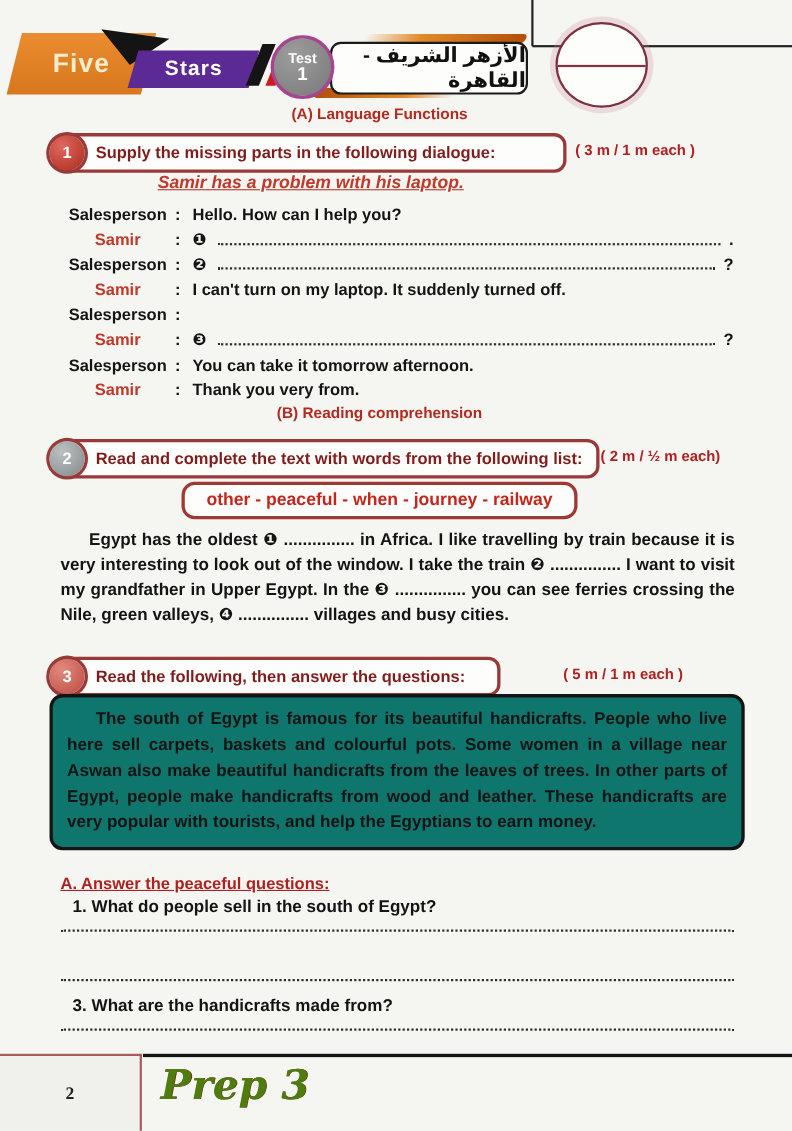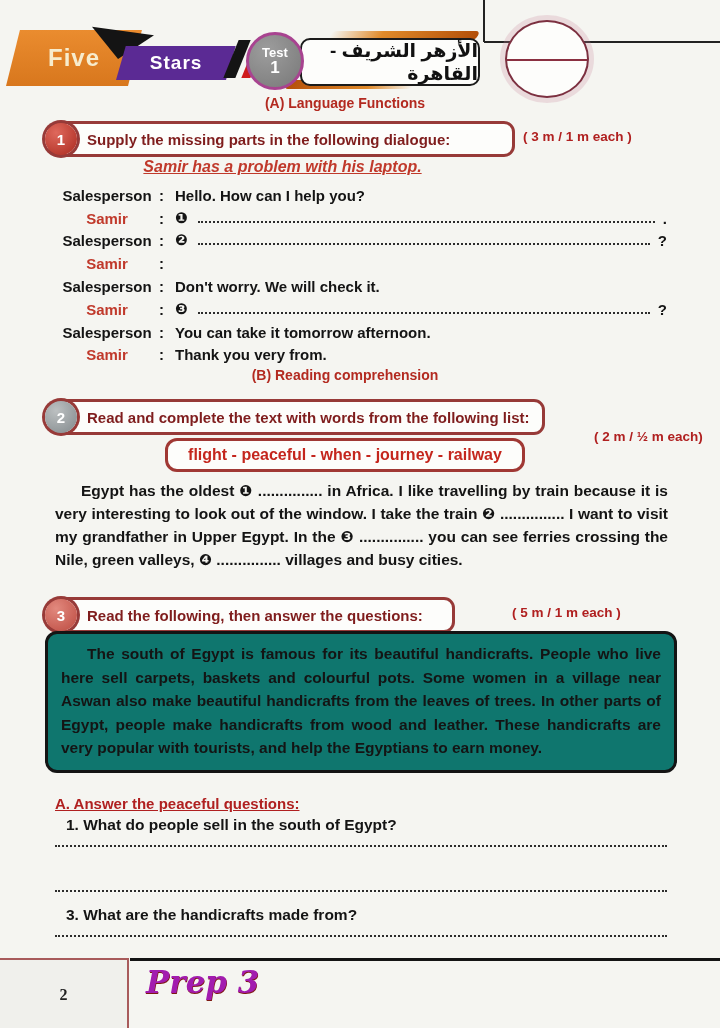--- a/index.html
+++ b/index.html
@@ -82,21 +82,21 @@
     color:#fff;font-weight:bold;font-size:15px;
   }
   .qbadge.red{background:radial-gradient(circle at 35% 30%,#df685c,#aa2a1f);}
   .qbadge.gray{background:radial-gradient(circle at 35% 30%,#bcc0c1,#82898c);}
   .qbadge.pink{background:radial-gradient(circle at 35% 30%,#e2897e,#bc4a40);}
   .marks{position:absolute;font-weight:bold;font-size:13.5px;color:#b02020;white-space:nowrap;}
 
   .q1head{left:48px;top:121px;width:425px;}
   .q1marks{left:523px;top:129px;}
   .q2head{left:48px;top:399px;width:455px;}
-  .q2marks{left:546px;top:429px;padding-left:48px;}
+  .q2marks{left:546px;top:407px;}
   .q3head{left:48px;top:597px;width:365px;}
   .q3marks{left:512px;top:605px;}
 
   .dialogue-subtitle{
     position:absolute;left:55px;top:158px;width:455px;text-align:center;
     color:#c0392b;font-weight:bold;font-style:italic;font-size:16px;
     text-decoration:underline;
   }
 
   
@@ -146,21 +146,21 @@
   .pagenum-box{
     position:absolute;left:0;top:958px;width:127px;height:70px;
     background:#f0f0ec;border-top:2.5px solid #a85b5b;border-right:2.5px solid #a85b5b;
     display:flex;align-items:center;justify-content:center;
     font-family:"Liberation Serif","DejaVu Serif",serif;
     font-size:16px;font-weight:bold;color:#222;
   }
   .brand{
     position:absolute;left:146px;top:964px;
     font-family:"DejaVu Serif","Liberation Serif",serif;
-    font-style:italic;font-weight:bold;font-size:31px;color:#a21caf;
+    font-style:italic;font-weight:bold;font-size:37px;color:#4d7c0f;
     text-shadow:0.5px 0.5px 0 #7e1812;
   }
 </style>
 </head>
 <body>
 
 <div class="page">
 
   <div class="top-vline"></div>
   <div class="top-hline"></div>
@@ -213,27 +213,27 @@
     <div class="drow blank">
       <span class="speaker">Salesperson</span>
       <span class="colon">:</span>
       <span class="dtext">❷</span>
       <span class="fill"></span>
       <span class="endch">?</span>
     </div>
     <div class="drow samir">
       <span class="speaker">Samir</span>
       <span class="colon">:</span>
+      <span class="dtext">I can't turn on my laptop. It suddenly turned off.</span>
 
       <span class="endch"></span>
     </div>
     <div class="drow">
       <span class="speaker">Salesperson</span>
       <span class="colon">:</span>
-      <span class="dtext">Don't worry. We will check it.</span>
 
       <span class="endch"></span>
     </div>
     <div class="drow samir blank">
       <span class="speaker">Samir</span>
       <span class="colon">:</span>
       <span class="dtext">❸</span>
       <span class="fill"></span>
       <span class="endch">?</span>
     </div>
@@ -255,21 +255,21 @@
 
   <div class="section-title section-b">(B) Reading comprehension</div>
 
   <div class="qhead q2head">
     <div class="qbadge gray">2</div>
     <span class="qtitle">Read and complete the text with words from the following list:</span>
   </div>
   <div class="marks q2marks">( 2 m / ½ m each)</div>
 
   <div class="wordlist">
-    <span class="wbox">flight - peaceful - when - journey - railway</span>
+    <span class="wbox">other - peaceful - when - journey - railway</span>
   </div>
 
   <div class="q2para">Egypt has the oldest ❶ ............... in Africa. I like travelling by train because it is very interesting to look out of the window. I take the train ❷ ............... I want to visit my grandfather in Upper Egypt. In the ❸ ............... you can see ferries crossing the Nile, green valleys, ❹ ............... villages and busy cities.</div>
 
   <div class="qhead q3head">
     <div class="qbadge pink">3</div>
     <span class="qtitle">Read the following, then answer the questions:</span>
   </div>
   <div class="marks q3marks">( 5 m / 1 m each )</div>
 

